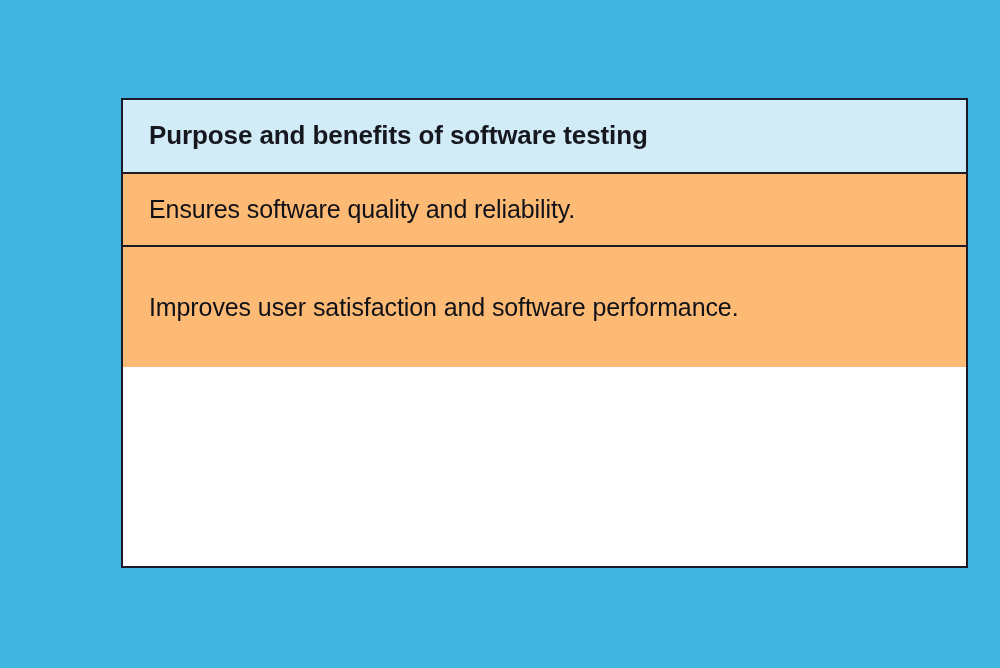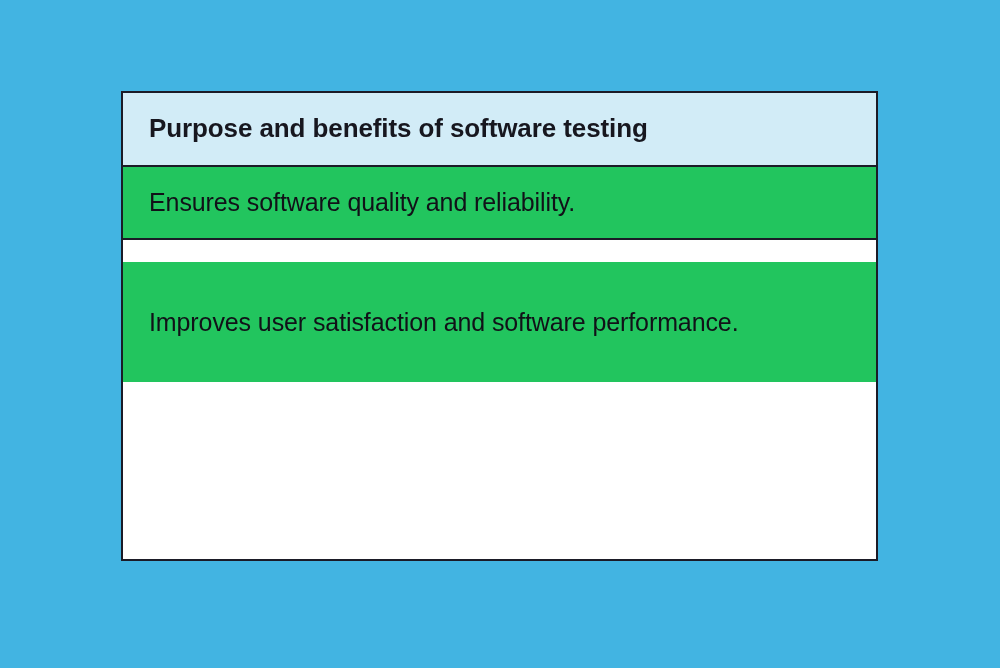--- a/index.html
+++ b/index.html
@@ -19,37 +19,37 @@
   .canvas {
     position: relative;
     width: 1000px;
     height: 668px;
     box-sizing: border-box;
   }
 
   .table-wrap {
     position: absolute;
     left: 121px;
-    top: 91px;
-    width: 757px;
+    top: 98px;
+    width: 847px;
     height: 470px;
     box-sizing: border-box;
     border: 2px solid #1b1b27;
     background: #ffffff;
     display: flex;
     flex-direction: column;
   }
 
   .row {
     box-sizing: border-box;
     display: flex;
     align-items: center;
     border-bottom: 2px solid #1b1b27;
     padding: 0 26px;
-    background: #22c55e;
+    background: #fdba74;
   }
   .row:last-child {
     border-bottom: none;
   }
 
   .row-header {
     background: #d2ecf7;
     height: 74px;
     flex: 0 0 74px;
   }
@@ -61,21 +61,21 @@
     letter-spacing: -0.1px;
     line-height: 1.2;
   }
 
   .row-item {
     flex: 0 0 auto;
   }
 
   .row-h1 { height: 73px; flex: 0 0 73px; }
   .row-h2 { height: 75px; flex: 0 0 75px; }
-  .row-h3 { height: 120px; flex: 0 0 120px; margin-top: 22px; }
+  .row-h3 { height: 120px; flex: 0 0 120px; }
   .row-h4 { height: 124px; flex: 0 0 124px; }
 
   .row-item .cell-text {
     font-size: 25px;
     font-weight: 400;
     color: #111118;
     line-height: 1.45;
     letter-spacing: -0.1px;
   }
 

